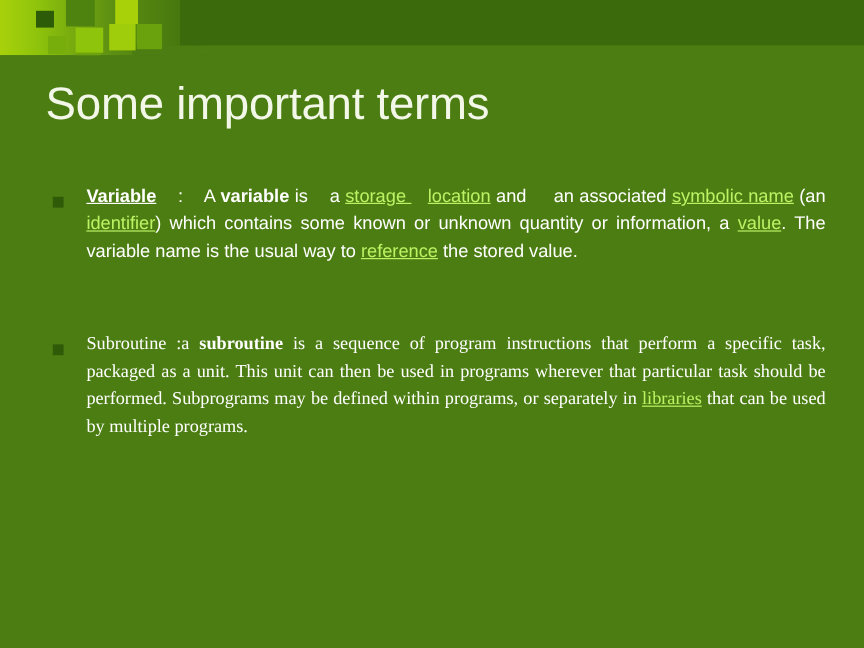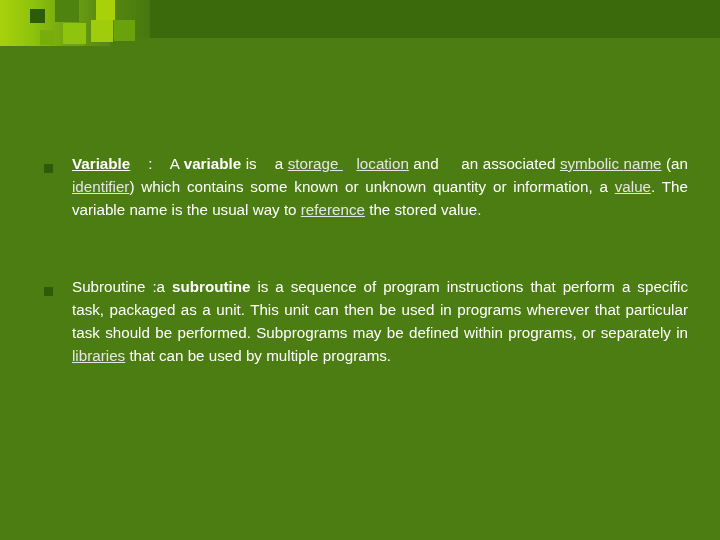--- a/index.html
+++ b/index.html
@@ -96,26 +96,26 @@
   }
   .bullet-text {
     margin-left: 34px;
     font-size: 15.2px;
     line-height: 23px;
     color: #ffffff;
     text-align: justify;
     text-justify: inter-word;
   }
   .bullet-text.b1 { width: 616px; }
-  .bullet-text.b2 { width: 616px; }
+  .bullet-text.b2 { width: 616px; font-family: Liberation Serif, serif; }
 
   b, .bold { font-weight: bold; }
 
   a.lnk {
-    color: #e5e5e5;
+    color: #bef264;
     text-decoration: underline;
     text-underline-offset: 1px;
   }
   a.lnk.wht {
     color: #ffffff;
   }
   a.lnk.ital {
   }
   .nowrapsp { white-space: pre; }
 </style>
@@ -131,20 +131,21 @@
     <div class="sq" style="left:55px;top:0;width:24px;height:22px;background:#4e8310;"></div>
     <div class="sq" style="left:96px;top:0;width:19px;height:20px;background:#a8d10a;"></div>
     <div class="sq" style="left:30px;top:9px;width:15px;height:14px;background:#2d5c08;"></div>
     <div class="sq" style="left:63px;top:23px;width:23px;height:21px;background:#8ec40b;"></div>
     <div class="sq" style="left:91px;top:20px;width:22px;height:22px;background:#9fcc0b;"></div>
     <div class="sq" style="left:114px;top:20px;width:21px;height:21px;background:#6aa20d;"></div>
     <div class="sq" style="left:40px;top:30px;width:15px;height:15px;background:#78ae0c;"></div>
     <div class="sq" style="left:63px;top:44px;width:21px;height:14px;background:#6ea30d;"></div>
   </div>
 
+  <div class="title">Some important terms</div>
 
   <div class="body-area">
 
     <div class="bullet-row">
       <span class="bullet-marker"></span>
       <div class="bullet-text b1"><a class="lnk wht"><b>Variable</b></a><span class="nowrapsp">    :    </span>A <b>variable</b> is<span class="nowrapsp">    </span>a <a class="lnk">storage </a><span class="nowrapsp">   </span><a class="lnk">location</a> and<span class="nowrapsp">     </span>an associated <a class="lnk">symbolic </a> <a class="lnk">name</a> (an <a class="lnk ital">identifier</a>)  which  contains  some known  or  unknown  quantity  or  information,  a <a class="lnk">value</a>. The  variable name is the usual way to <a class="lnk">reference</a> the stored value.</div>
     </div>
 
     <div class="bullet-row">
       <span class="bullet-marker"></span>

